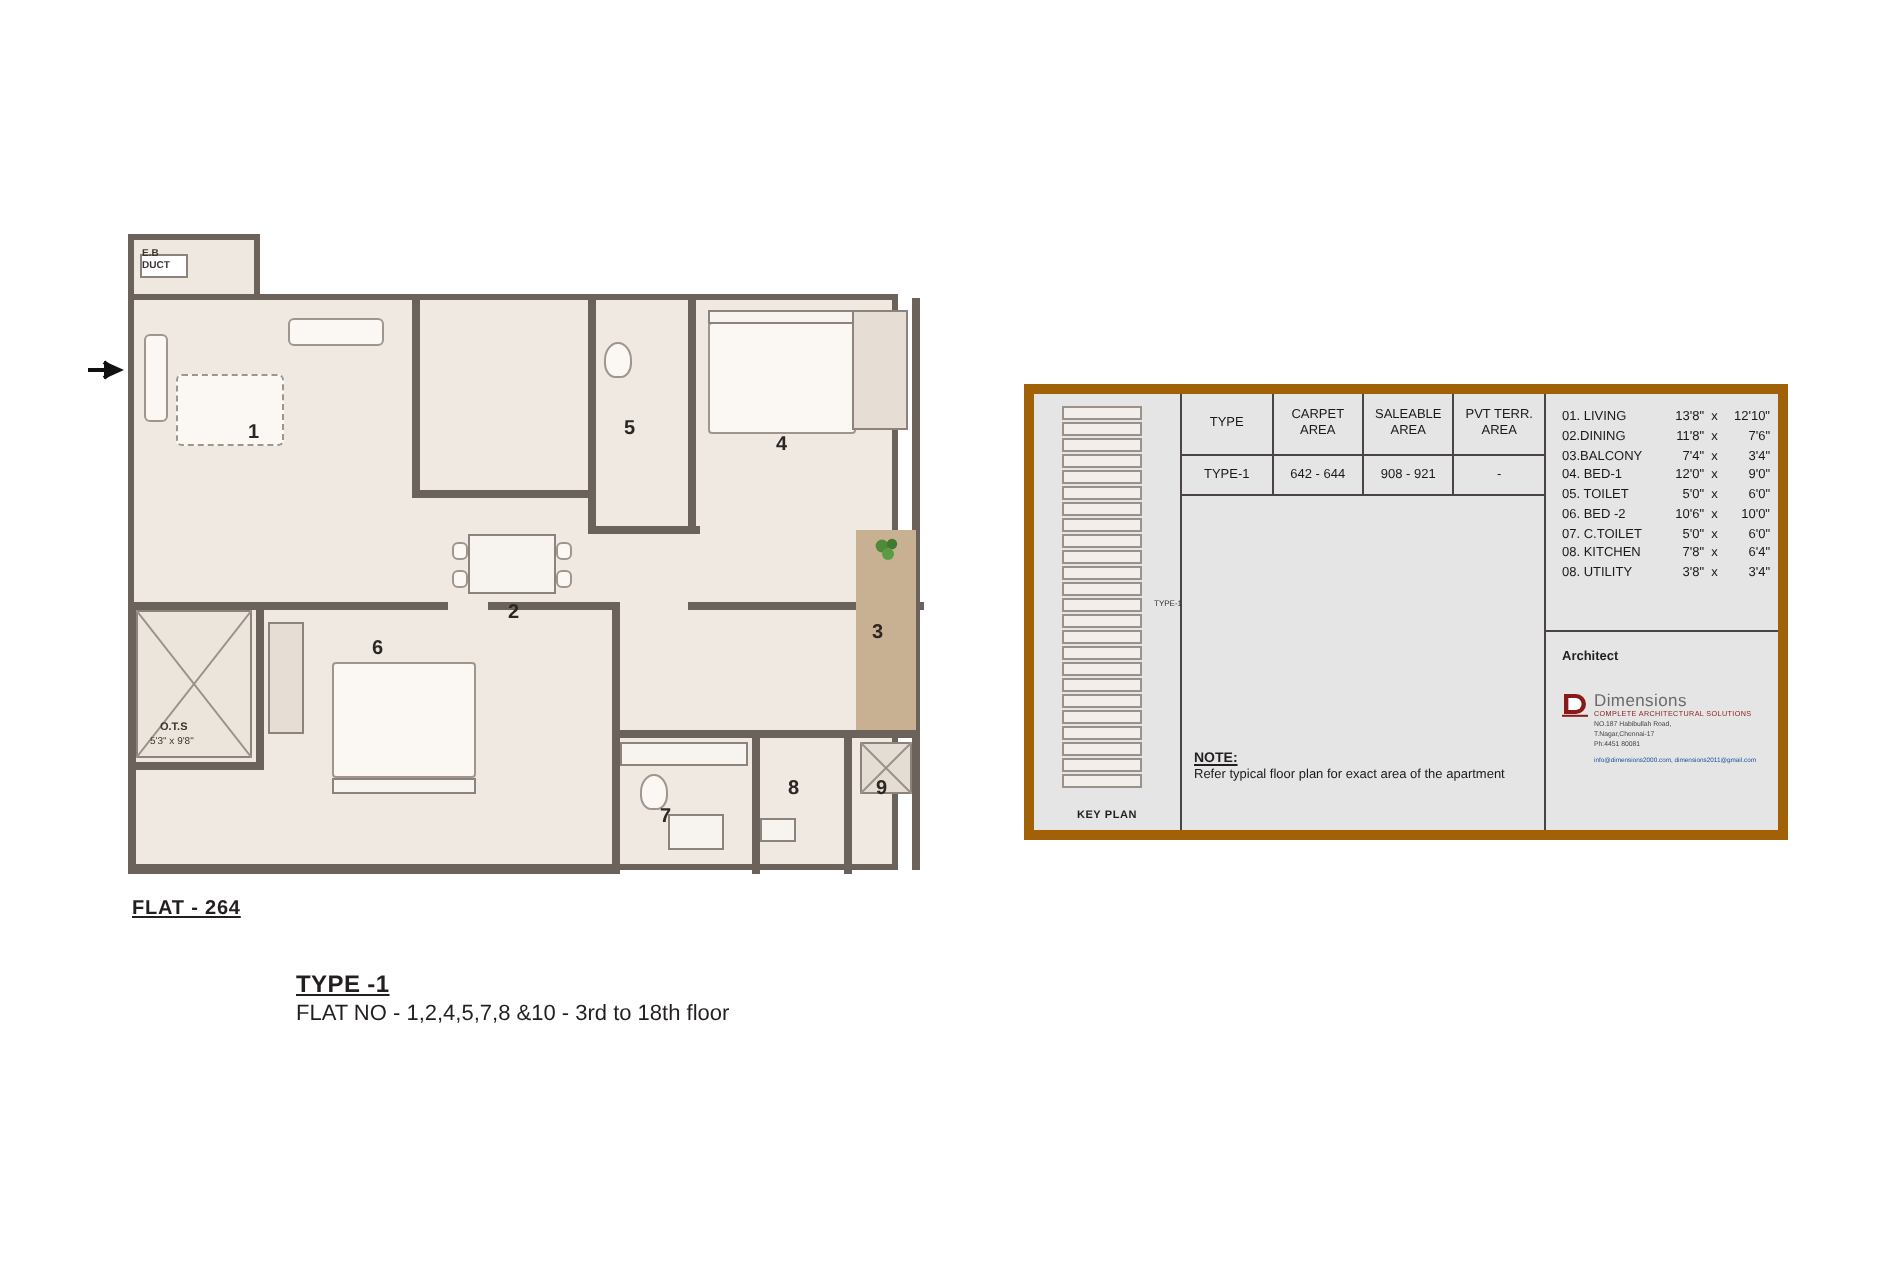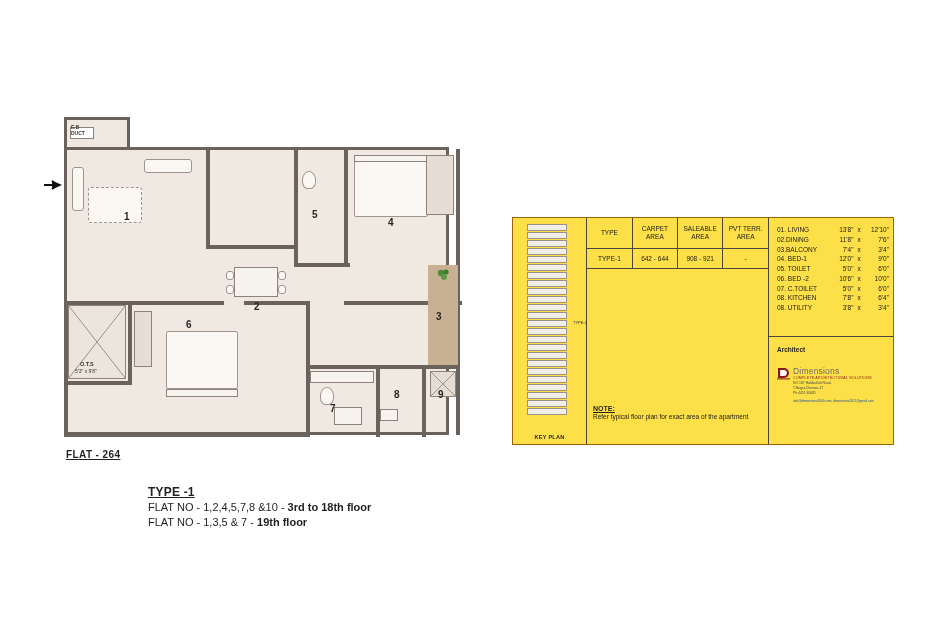--- a/index.html
+++ b/index.html
@@ -107,34 +107,33 @@
     font-weight: bold;
     margin: 0 0 1px 0;
     letter-spacing: .2px;
     text-decoration: underline;
   }
   #caption .cline {
     font-size: 11px;
     margin: 0;
     line-height: 1.32;
   }
-  #caption .cline b { font-weight: bold; }
+  #caption .cline b { font-weight: normal; }
 
   
   #infopanel {
     position: absolute;
     left: 512px;
     top: 192px;
     width: 382px;
     height: 228px;
-    border: 1px solid #a16207;
-    box-sizing: border-box;
-    background: #fde047;
+    border: 5px solid #a16207;
+    box-sizing: border-box;
+    background: #e5e5e5;
     display: flex;
-    margin-top: 25px;
   }
   #keyplan-col {
     width: 74px;
     border-right: 1px solid #4a4542;
     box-sizing: border-box;
     position: relative;
   }
   #keyplan-art {
     position: absolute;
     left: 14px;
@@ -390,23 +389,20 @@
   <div class="rnum" style="left:336px; top:274px;">8</div>
   <div class="rnum" style="left:380px; top:274px;">9</div>
 
   <div class="flat-label">FLAT - 264</div>
 </div>
 
 <div id="caption">
   <p class="ctitle">TYPE -1</p>
   <p class="cline">
     <span>FLAT NO - 1,2,4,5,7,8 &amp;10 - </span><b>3rd to 18th floor</b>
-  </p>
-  <p class="cline">
-    <span>FLAT NO - 1,3,5 &amp; 7 - </span><b>19th floor</b>
   </p>
 </div>
 
 <div id="infopanel">
 
   <div id="keyplan-col">
     <div id="keyplan-art">
       <div class="kp-row" style="top:0px;"></div>
       <div class="kp-row" style="top:8px;"></div>
       <div class="kp-row" style="top:16px;"></div>

